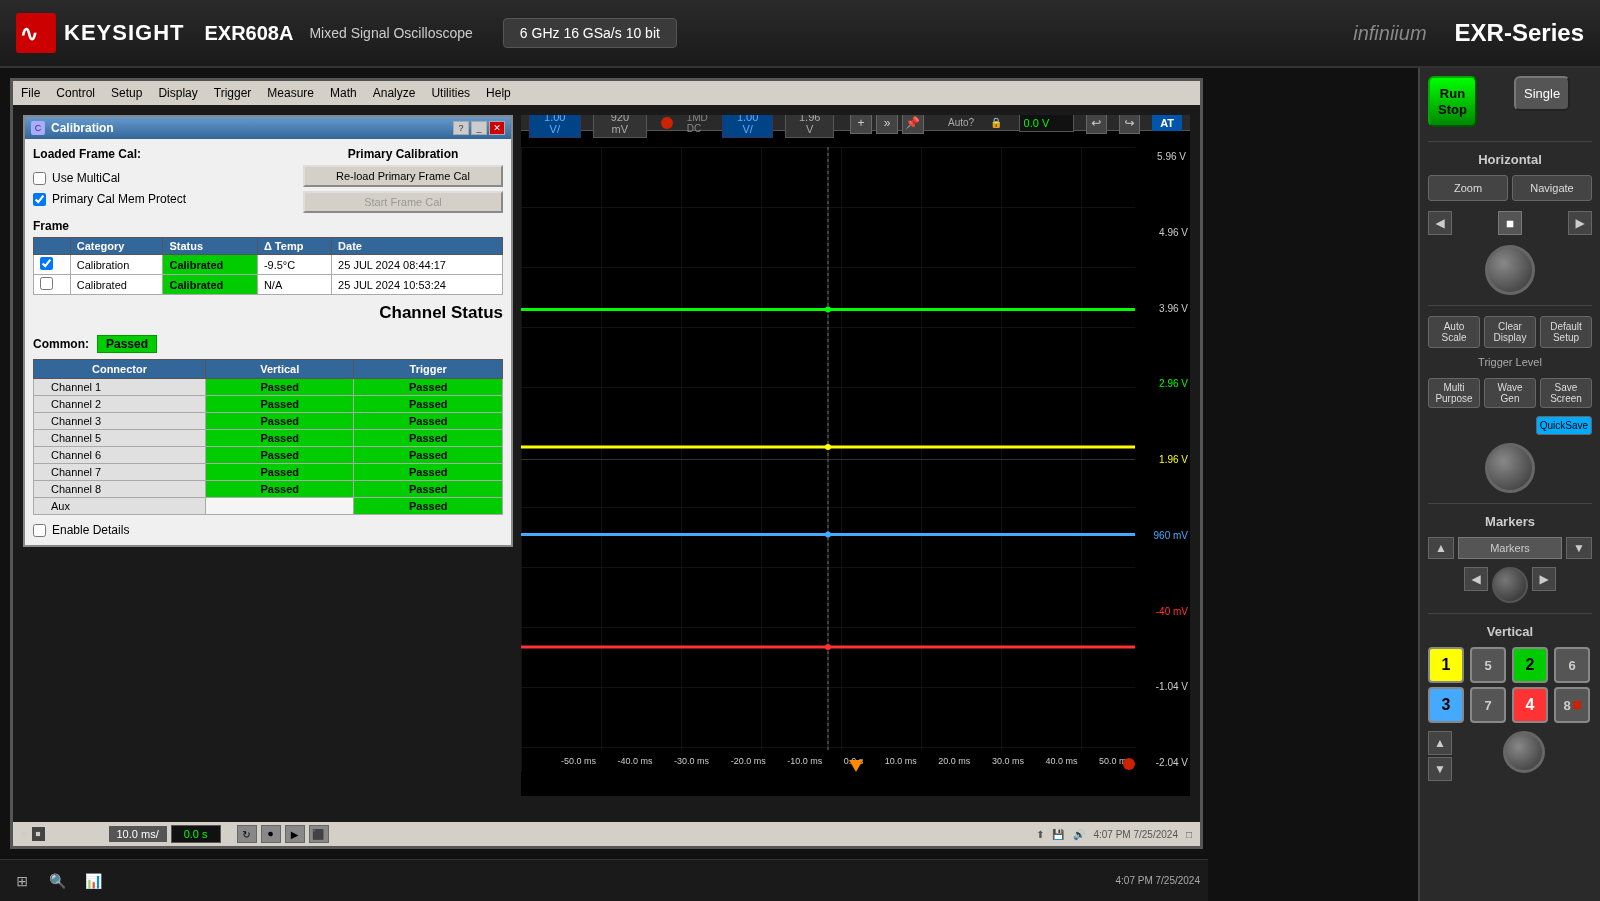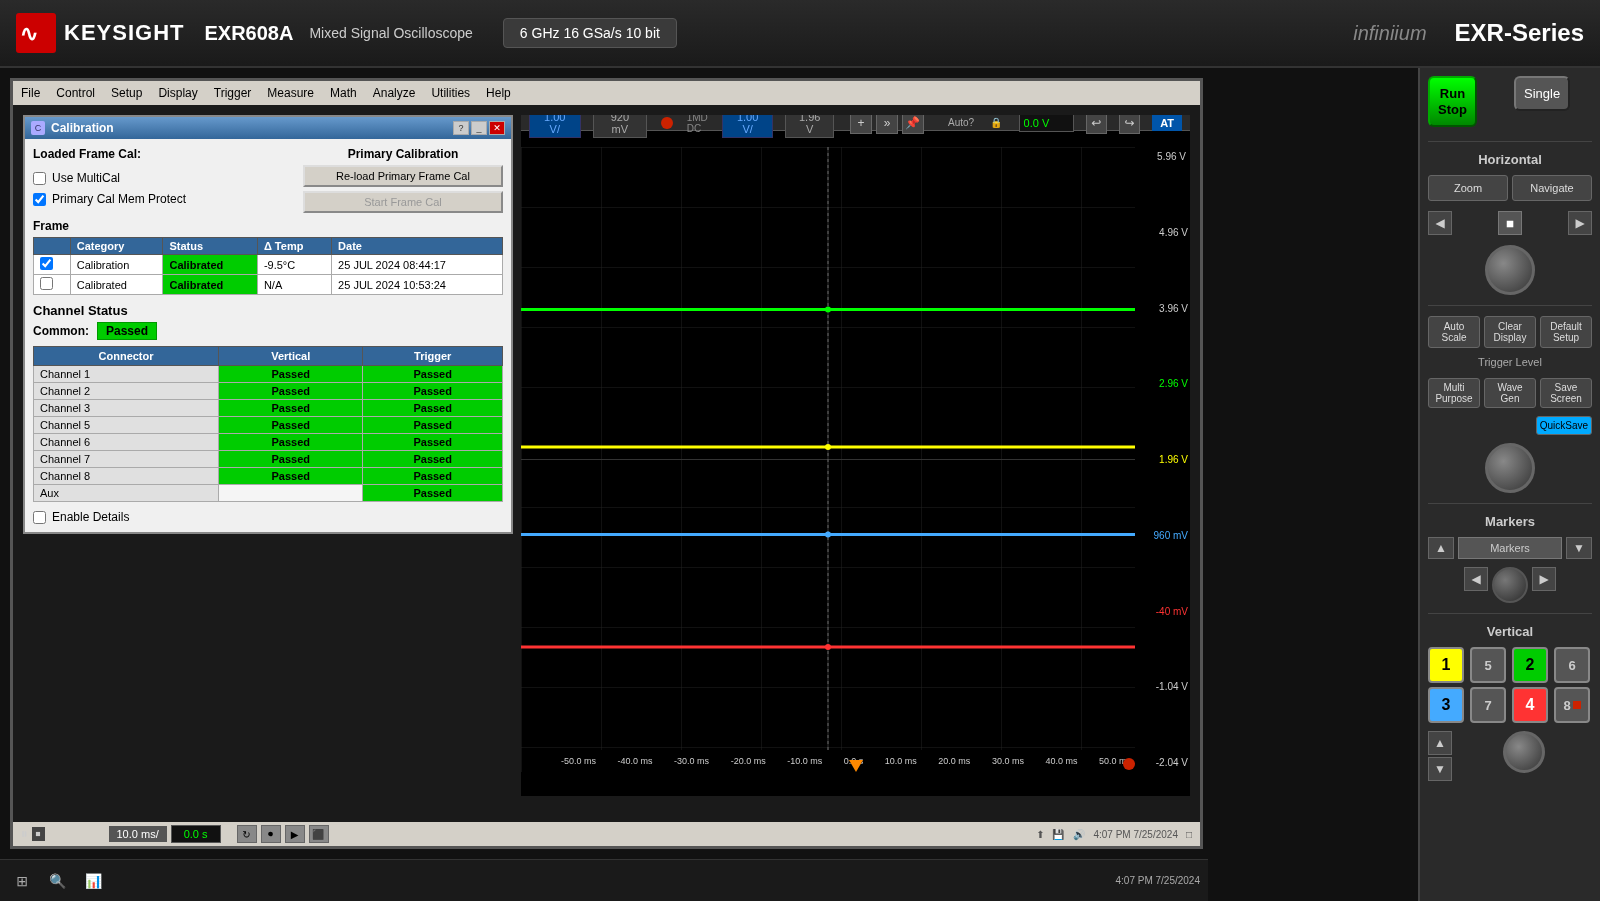--- a/index.html
+++ b/index.html
@@ -248,23 +248,24 @@
       background: #00cc00 !important;
       color: #000;
       font-weight: bold;
     }
 
     
     .channel-status-section {
       margin-top: 8px;
     }
     .channel-status-title {
-      font-size: 13px;
-      font-weight: bold;
-      margin-bottom: 4px;
+      font-size: 17px;
+      font-weight: bold;
+      margin-bottom: 12px;
+      text-align: right;
     }
     .common-row {
       display: flex;
       align-items: center;
       gap: 8px;
       margin-bottom: 6px;
       font-size: 12px;
     }
     .common-label {
       font-weight: bold;
@@ -283,21 +284,21 @@
       font-size: 11px;
     }
     .channel-table th {
       background: #336699;
       color: #fff;
       padding: 3px 8px;
       text-align: center;
       border: 1px solid #555;
     }
     .channel-table td {
-      padding: 2px 6px;
+      padding: 2px 17px;
       border: 1px solid #aaa;
       background: #f5f5f5;
       text-align: center;
     }
     .channel-table td.ch-name {
       background: #e0e0e0;
       text-align: left;
       font-size: 11px;
     }
     .cell-passed {

